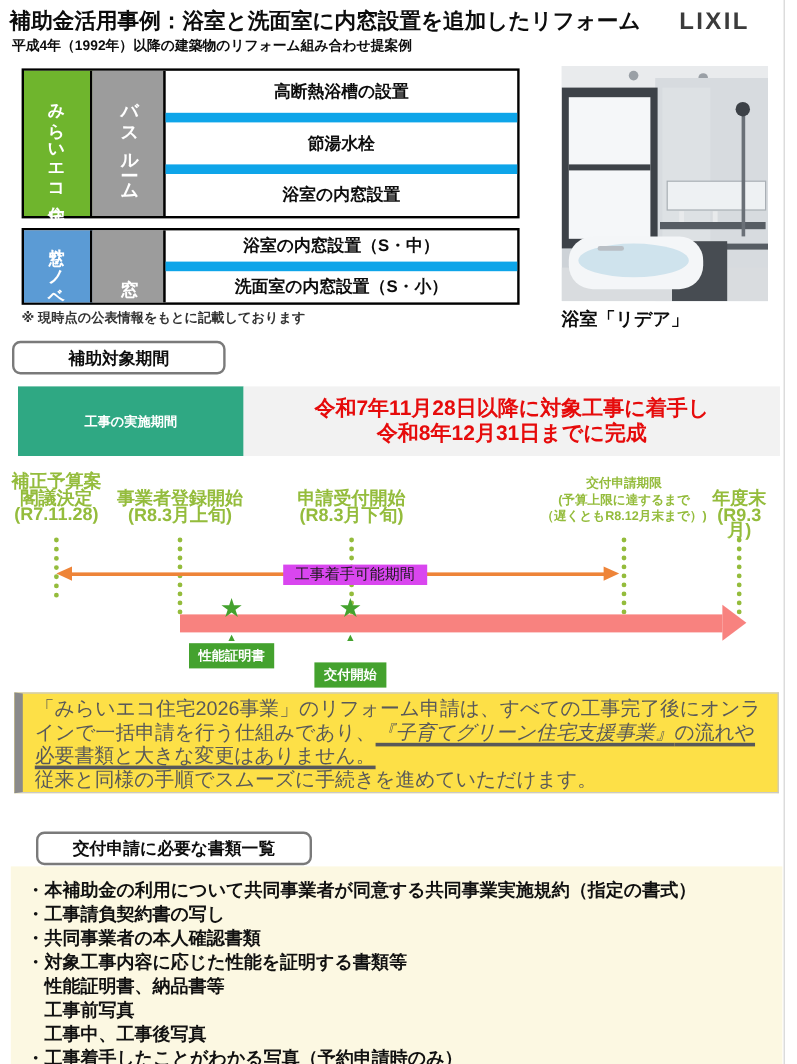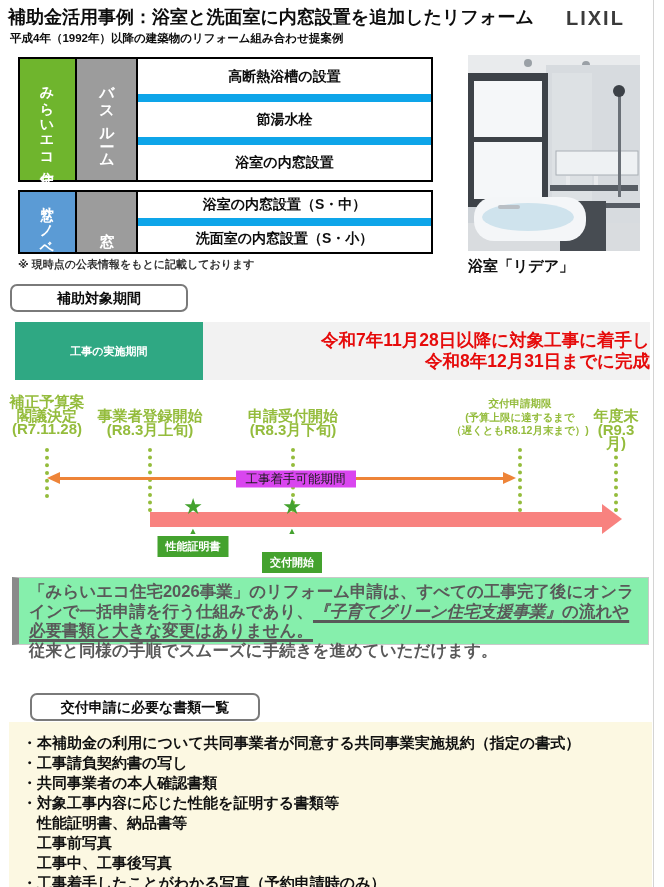--- a/index.html
+++ b/index.html
@@ -41,21 +41,21 @@
   .hbox { border:2px solid #7a7a7a; border-radius:7px; background:#fff; text-align:center;
           font-weight:bold; font-size:14px; color:#0d0d0d; box-sizing:border-box; padding-top:4px; }
   .hbox1 { left:10px; top:284px; width:178px; height:28px; }
   .hbox2 { left:30px; top:693px; width:230px; height:28px; }
 
   
   .banner-label { left:15px; top:322px; width:188px; height:58px; background:var(--teal,#2fa883);
                   display:flex; align-items:center; justify-content:center;
                   color:#fff; font-weight:bold; font-size:11px; }
   .banner-body  { left:203px; top:322px; width:447px; height:58px; background:var(--banner_gray,#f2f2f2);
-                  display:flex; flex-direction:column; align-items:flex-end; justify-content:center;
+                  display:flex; flex-direction:column; align-items:center; justify-content:center;
                   color:var(--red,#e60b0b); font-weight:bold; font-size:17.5px; line-height:21px; }
 
   
   .ms { transform:translateX(-50%); text-align:center; white-space:pre-line;
         color:var(--lime,#94bc3c); font-weight:bold; font-size:15px; line-height:13.5px; }
   .ms4 { font-size:10.5px; }
   .dot { width:0; border-left:4px dotted var(--lime,#94bc3c); }
   .oarrow { left:47px; top:472px; width:469px; height:13px; }
   .oline  { position:absolute; left:9px; right:9px; top:5px; height:3px; background:var(--orange,#ee8438); }
   .ah { position:absolute; width:0; height:0; border-style:solid; top:0; }
@@ -66,23 +66,23 @@
   .pbar  { left:150px; top:512px; width:452px; height:15px; background:var(--pink,#f8827f); }
   .phead { left:602px; top:504px; width:0; height:0; border-style:solid;
            border-width:15.5px 0 15.5px 20px;
            border-color:transparent transparent transparent var(--pink,#f8827f); }
   .star { transform:translateX(-50%); color:var(--star_green,#44a22e); font-size:22px; line-height:22px; }
   .upar { transform:translateX(-50%); color:var(--star_green,#44a22e); font-size:9px; line-height:9px; }
   .gbox { transform:translateX(-50%); background:var(--star_green,#44a22e); color:#fff;
           font-weight:bold; font-size:11px; padding:3px 8px; white-space:nowrap; }
 
   
-  .notice { left:12px; top:577px; width:637px; height:68px; box-sizing:border-box;
-            background:#86efac; border:1px solid #c9c9c9; border-left:7px solid #8a8a8a;
-            padding:4px 10px 0 10px; font-weight:bold; color:var(--text_dark,#595959);
+  .notice { left:12px; top:577px; width:637px; height:84px; box-sizing:border-box;
+            background:#fde047; border:1px solid #c9c9c9; border-left:7px solid #8a8a8a;
+            padding:4px 10px 0 10px; font-weight:normal; color:var(--text_dark,#595959);
             font-size:16.5px; line-height:19.5px; }
   .ul { text-decoration:underline; text-decoration-thickness:3px; text-underline-offset:3px; }
   .it { font-style:italic; }
 
   
   .docs { left:9px; top:722px; width:643px; height:165px; background:var(--cream,#fcf8e2);
           box-sizing:border-box; padding:11px 0 0 13px; }
   .doc-line { font-size:15px; font-weight:bold; line-height:20px; white-space:pre; color:#111; }
 
   .edge { left:653px; top:0; width:1px; height:887px; background:#d4d4d4; }

